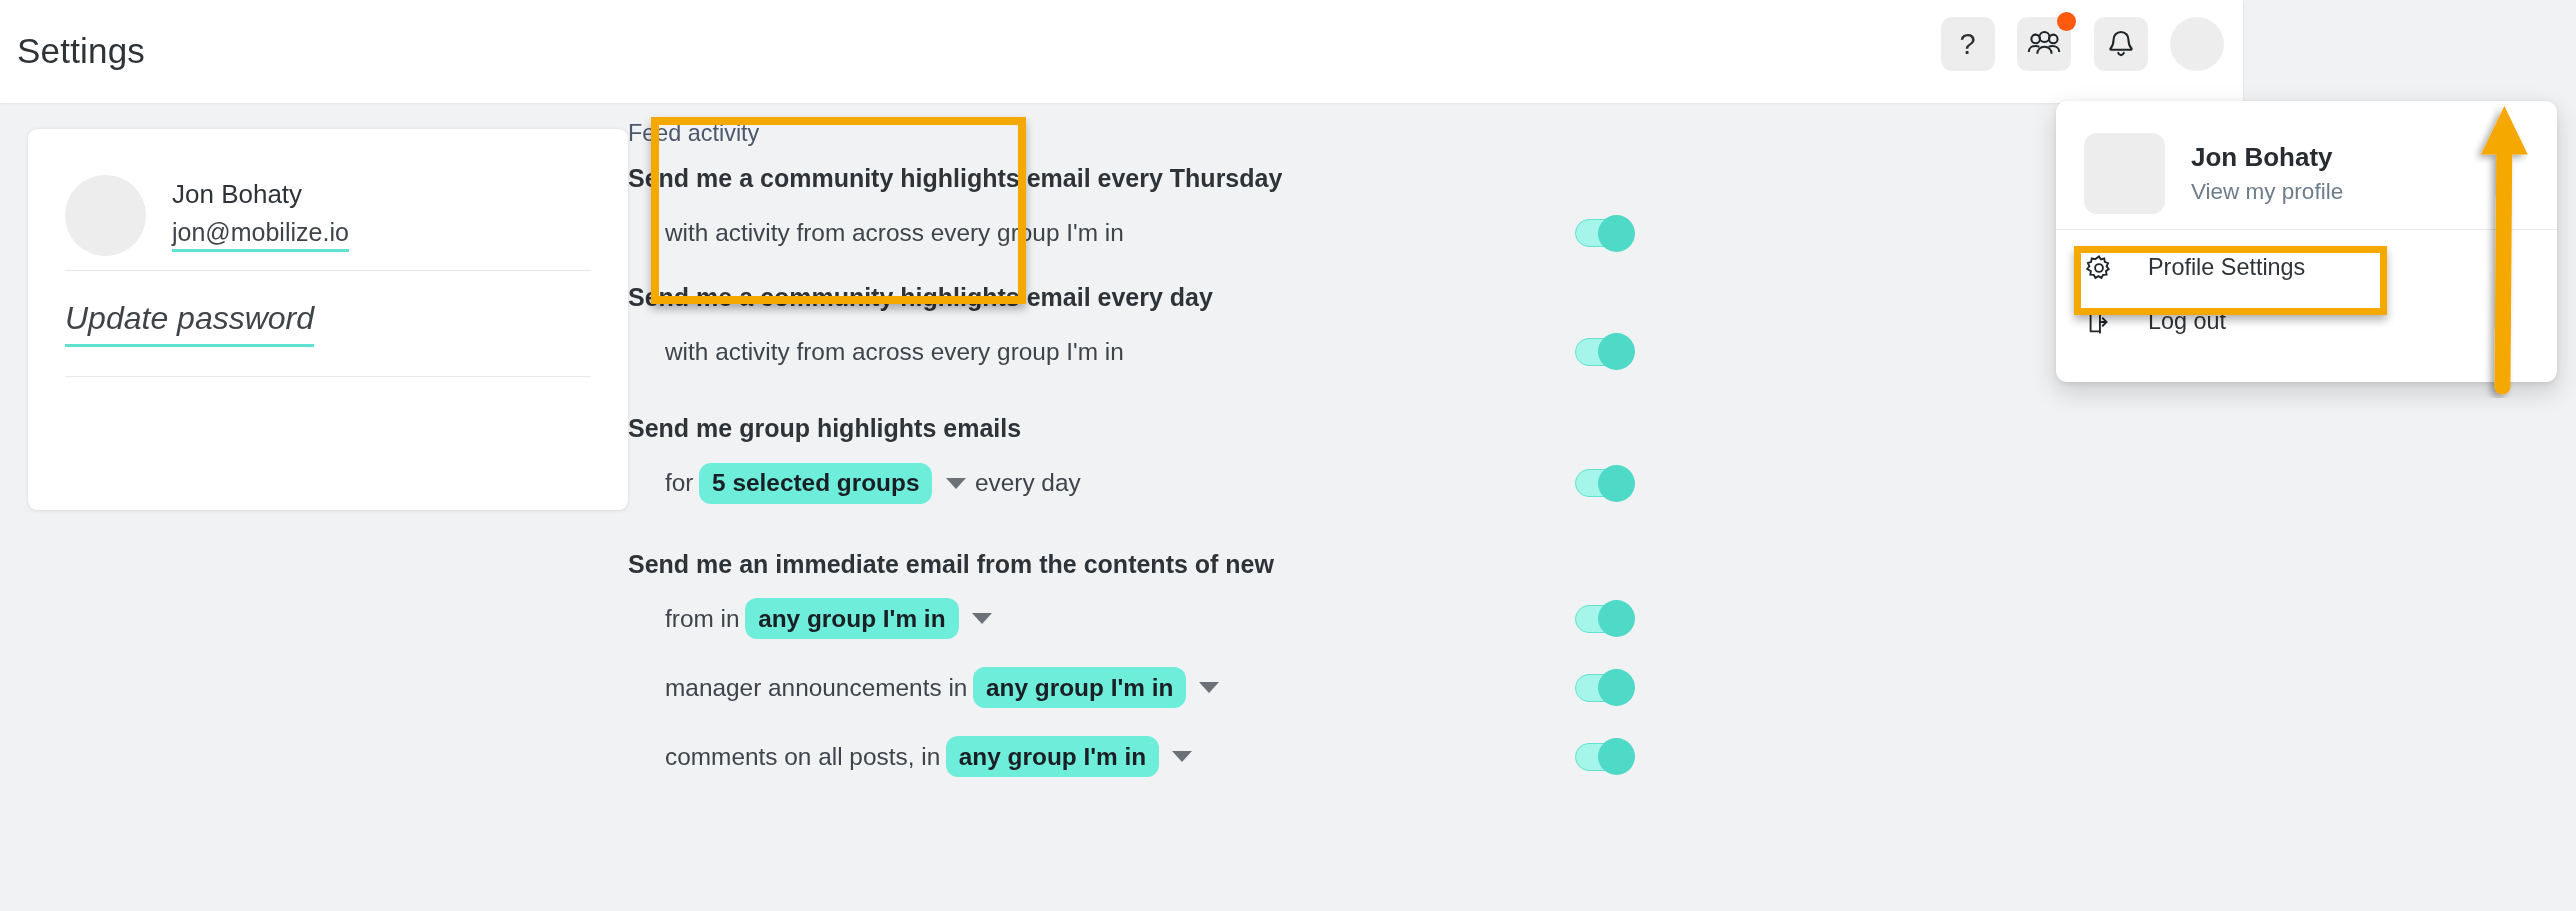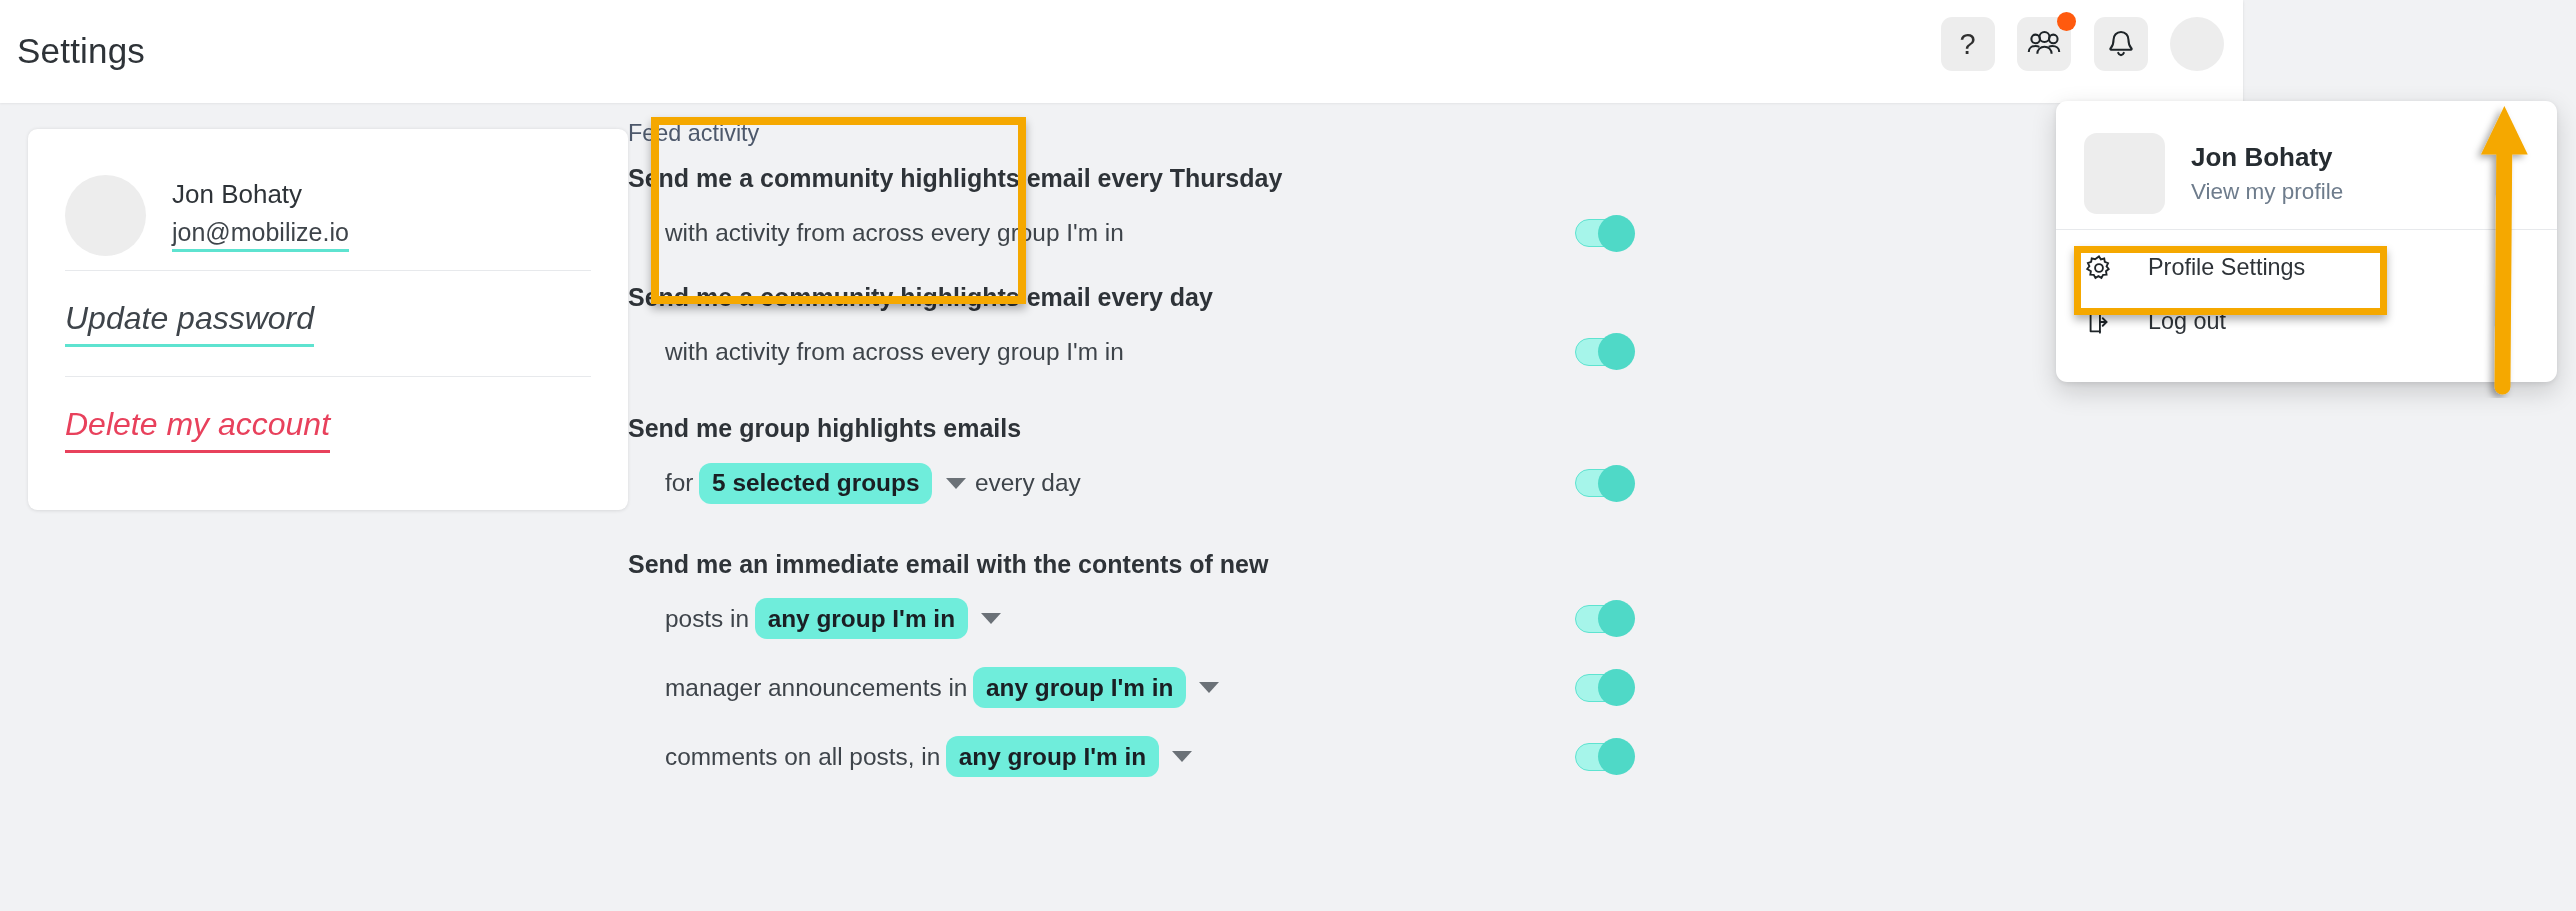--- a/index.html
+++ b/index.html
@@ -268,23 +268,20 @@
       <div class="pc-meta">
         <div class="pc-name">Jon Bohaty</div>
         <div class="pc-email">jon@mobilize.io</div>
       </div>
     </div>
     <div class="pc-rule"></div>
     <div class="pc-row">
       <span class="pc-link">Update password</span>
     </div>
     <div class="pc-rule"></div>
-    <div class="pc-row">
-      <span class="pc-link danger">Delete my account</span>
-    </div>
   </div>
 
   <div class="settings-col">
 
     <div class="group-label">Feed activity</div>
 
     <div>
       <div class="stmt">
         <span class="reg">Send me a community highlights email </span><span>every Thursday</span>
       </div>
@@ -316,25 +313,25 @@
         <span class="caret"></span>
         <span class="sub-text">every day</span>
         <span class="toggle">
             <span class="knob"></span>
           </span>
       </div>
     </div>
 
     <div style="margin-top:32px">
       <div class="stmt">
-        <span class="reg">Send me an </span><span>immediate email</span><span class="reg"> with the contents of new</span>
-      </div>
-
-      <div class="sub-row">
-        <span class="sub-text">posts in</span>
+        <span class="reg">Send me an </span><span>immediate email</span><span class="reg"> from the contents of new</span>
+      </div>
+
+      <div class="sub-row">
+        <span class="sub-text">from in</span>
         <span class="chip">any group I'm in</span>
         <span class="caret"></span>
         <span class="toggle">
             <span class="knob"></span>
           </span>
       </div>
 
       <div class="sub-row">
         <span class="sub-text">manager announcements in</span>
         <span class="chip">any group I'm in</span>

